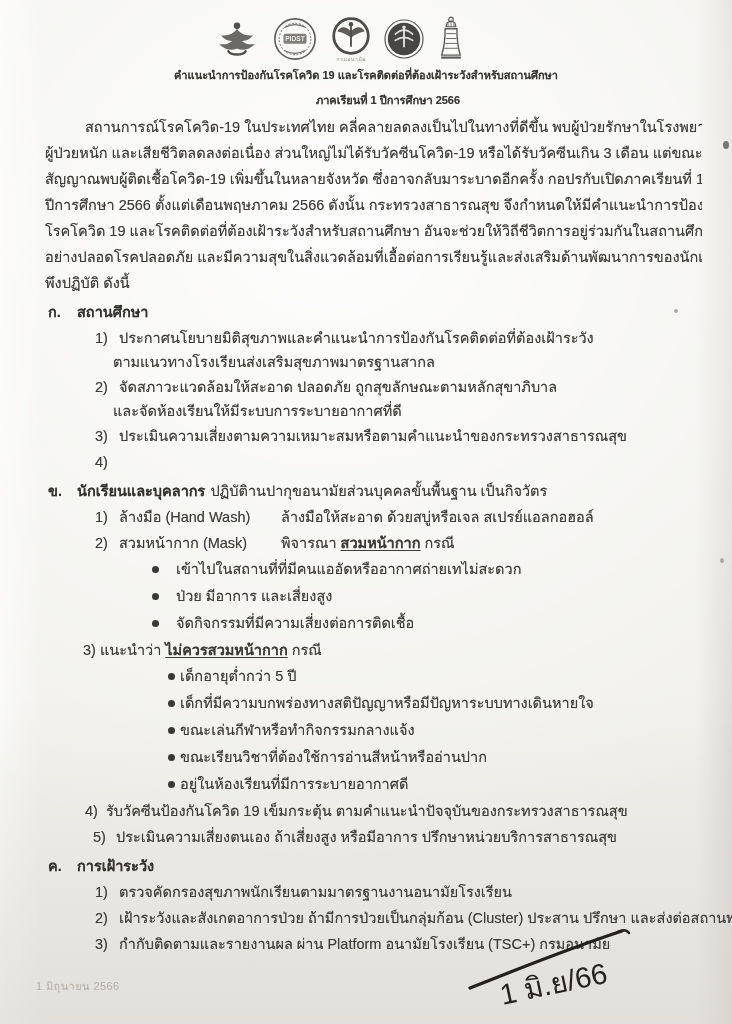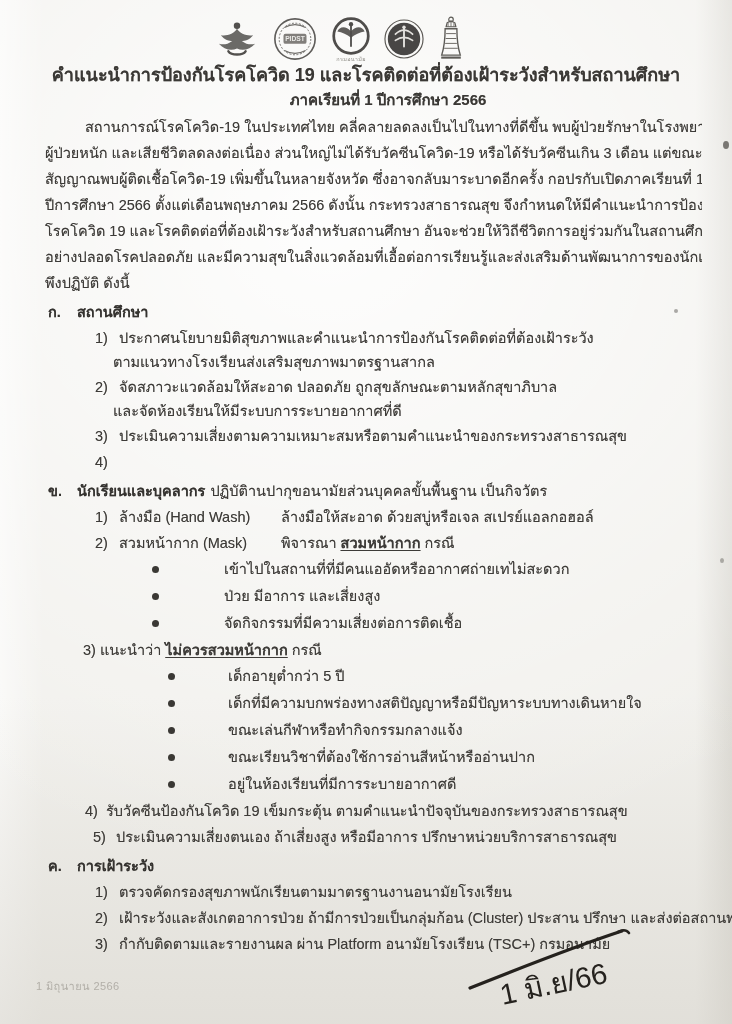--- a/index.html
+++ b/index.html
@@ -14,39 +14,39 @@
       linear-gradient(180deg, rgba(235,233,228,0) 68%, rgba(213,210,202,.55) 100%),
       linear-gradient(270deg, rgba(200,197,189,.5) 0%, rgba(200,197,189,0) 5%),
       linear-gradient(90deg, rgba(255,255,255,.6) 0%, rgba(255,255,255,0) 6%);
     font-family:"Liberation Sans","DejaVu Sans",sans-serif;
     color:#3d3b38;
     font-size:14.5px;
     line-height:26px;
   }
   .title{position:absolute;top:62px;left:0;right:0;text-align:center;
     font-weight:600;color:#3a3835;text-shadow:0 0 .5px rgba(70,66,60,.55);}
-  .title .t1{font-size:18px;line-height:26px;white-space:nowrap;}
-  .title .t2{font-size:15px;line-height:24px;margin-left:44px;}
+  .title .t1{font-size:11px;line-height:26px;white-space:nowrap;}
+  .title .t2{font-size:11px;line-height:24px;margin-left:44px;}
   .logos{position:absolute;top:15px;left:0;right:0;display:flex;justify-content:center;
     align-items:center;gap:13px;transform:translateX(-26px);filter:blur(.4px) contrast(.92);}
   .logocol{display:flex;flex-direction:column;align-items:center;}
   .cap{font-size:5.5px;line-height:6px;color:#8b8881;letter-spacing:.3px;}
   .content{position:absolute;top:114px;left:0;right:0;text-shadow:0 0 .5px rgba(70,66,60,.5);}
   .iline{margin-left:45px;margin-right:30px;height:26px;white-space:nowrap;overflow:hidden;}
   .iline.ind{padding-left:40px;}
   .sechead{display:flex;margin-left:48px;height:26px;margin-top:3px;font-weight:700;color:#34322f;white-space:nowrap;}
   .sechead .slabel{width:29px;flex:none;}
   .sechead .srest{font-weight:400;color:#3d3b38;margin-left:5px;}
   .row{display:flex;margin-left:95px;height:26px;white-space:nowrap;}
   .row .num{width:24px;flex:none;}
   .cont{margin-left:113px;height:23px;line-height:23px;white-space:nowrap;}
   .brow{display:flex;margin-left:95px;height:26px;white-space:nowrap;}
   .brow .num{width:24px;flex:none;}
   .brow .bleft{width:162px;flex:none;}
-  .bul{display:flex;height:27px;white-space:nowrap;gap:48px;}
+  .bul{display:flex;height:27px;white-space:nowrap;}
   .bul .dot{width:7px;height:7px;border-radius:50%;background:#3a3834;flex:none;margin-top:10px;}
   .bul2{margin-left:152px;}
   .bul2 .dot{margin-right:17px;}
   .bul3{margin-left:168px;}
   .bul3 .dot{margin-right:5px;}
   .b3line{margin-left:83px;height:26px;white-space:nowrap;}
   .b4row{display:flex;margin-left:85px;height:26px;white-space:nowrap;}
   .b4row .num{width:21px;flex:none;}
   .b5row{display:flex;margin-left:93px;height:26px;white-space:nowrap;}
   .b5row .num{width:23px;flex:none;}

